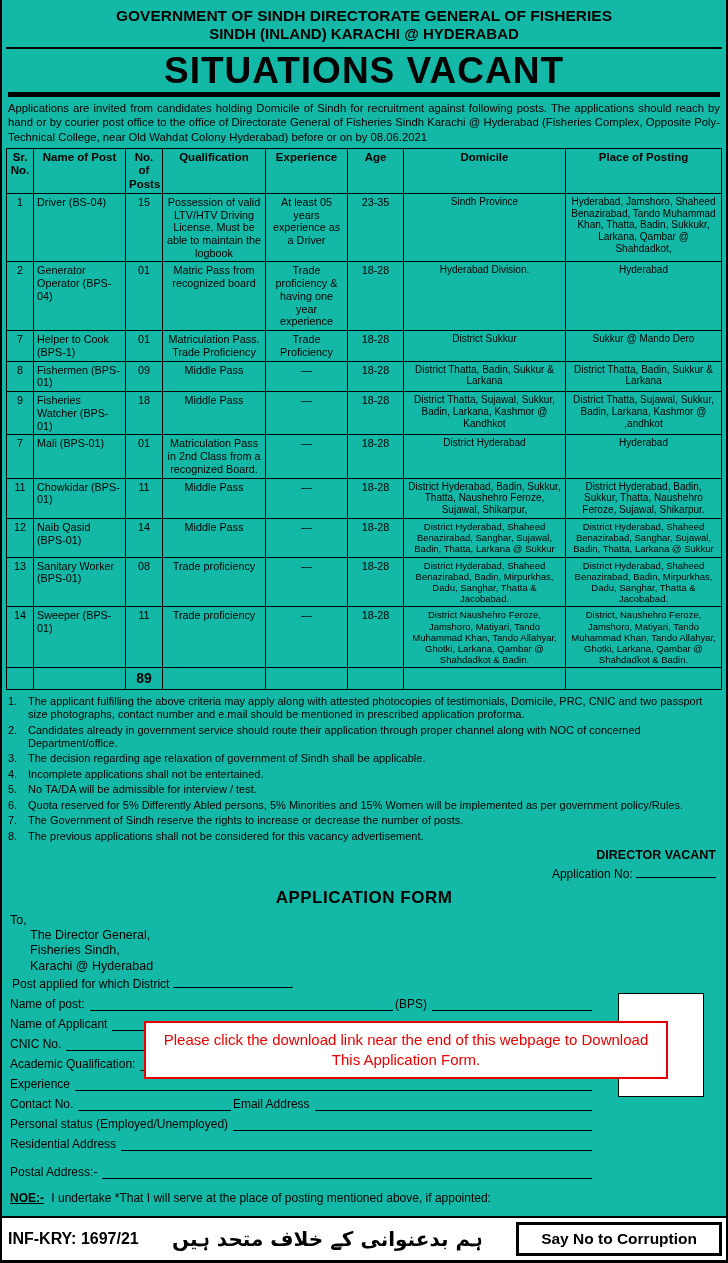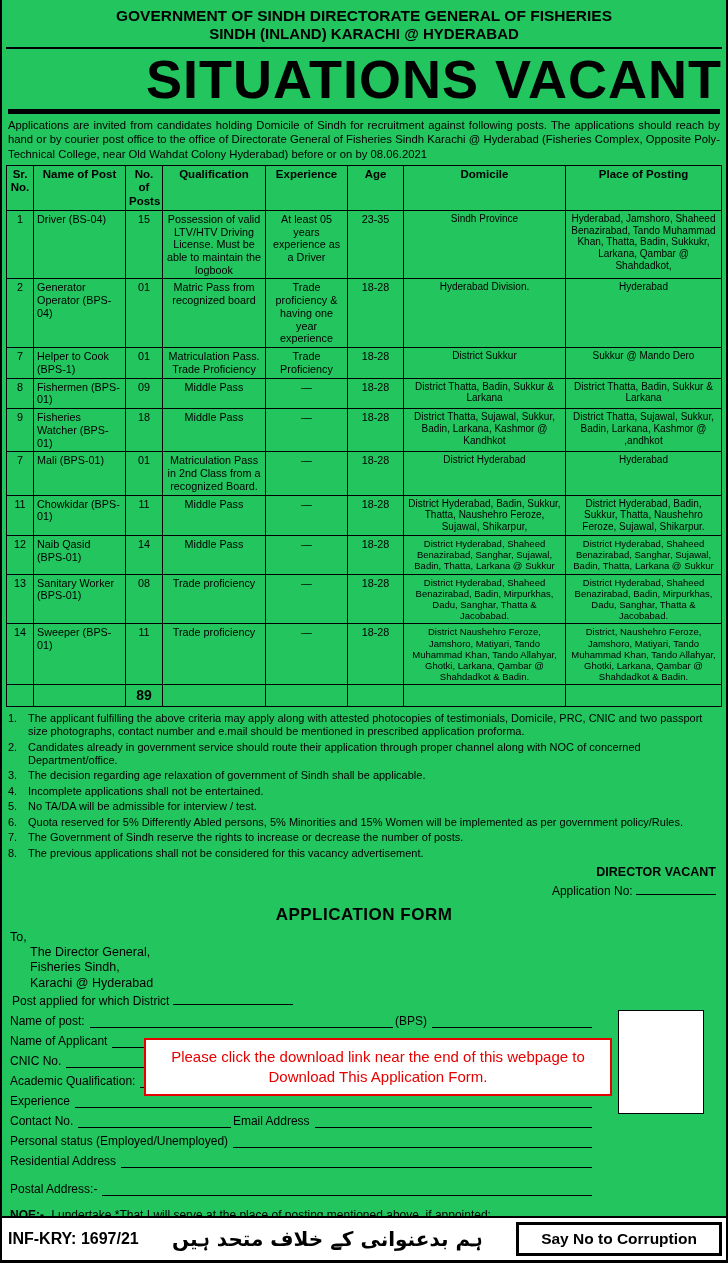--- a/index.html
+++ b/index.html
@@ -1,26 +1,26 @@
 <!DOCTYPE html>
 <html><head>
 <meta charset="utf-8">
 <style>
   * { margin:0; padding:0; box-sizing:border-box; }
   html, body { background:#fff; }
   body { width:728px; height:1263px; color:#000; font-family:"Liberation Sans", sans-serif; overflow:hidden; }
-  .page { position:relative; width:728px; height:1263px; background:#22c55e;
+  .page { position:relative; width:728px; height:1263px; background:#14b8a6;
           border-left:2px solid #000; border-right:2px solid #000; border-bottom:3px solid #000;
           padding:3px 4px 0; }
 
   
   .dept1 { text-align:center; font-weight:bold; font-size:15.5px; line-height:1.25; padding-top:3px; }
   .dept2 { text-align:center; font-weight:bold; font-size:15px; line-height:1.25; padding-bottom:3px; }
   .rule  { border-top:2px solid #000; }
-  .big-title { text-align:right; font-weight:bold; font-size:54px; letter-spacing:1px; line-height:1;
+  .big-title { text-align:center; font-weight:bold; font-size:37px; letter-spacing:1px; line-height:1;
                padding:3px 0 2px; white-space:nowrap; }
   .thick-rule { border-top:5px solid #000; margin:1px 2px 3px; }
 
   .intro { font-size:11.3px; line-height:1.27; text-align:justify; padding:1px 2px 4px; }
 
   
   table.vacancy { width:100%; border-collapse:collapse; table-layout:fixed; }
   .vacancy th, .vacancy td { border:1px solid #000; padding:2px 3px; vertical-align:top; }
   .vacancy th { font-size:11.5px; line-height:1.15; text-align:center; font-weight:bold; }
   .vacancy td { font-size:10.8px; line-height:1.18; text-align:center; word-wrap:break-word; }
@@ -47,21 +47,21 @@
   .post-applied { text-align:left; font-size:12px; padding:3px 6px 0; }
 
   .form-area { position:relative; padding:0 128px 0 4px; }
   .frow { display:flex; align-items:flex-end; font-size:12px; margin-top:6px; white-space:nowrap; }
   .frow .lbl { padding-right:3px; }
   .frow .fl { flex:1; border-bottom:1px solid #000; height:12px; margin:0 2px; }
   .frow .fl.half { flex:.55; }
   .frow .fl.short { flex:0 0 160px; }
   .frow.postal { margin-top:14px; }
   .photo-box { position:absolute; top:-4px; right:18px; width:86px; height:104px; border:1px solid #000; background:#fff; }
-  .notice { position:absolute; top:24px; left:138px; width:468px; z-index:5;
+  .notice { position:absolute; top:24px; left:138px; width:524px; z-index:5;
             border:2.5px solid #e60000; background:#fff; color:#e60000;
             text-align:center; font-size:15px; line-height:1.35; padding:7px 4px; }
 
   .noe { font-size:12px; padding:12px 4px 0; }
   .noe .noe-label { font-weight:bold; text-decoration:underline; padding-right:4px; }
 
   .dated-row { display:flex; justify-content:space-between; align-items:flex-end; padding:10px 6px 0 4px; font-size:12px; }
   .sig { text-align:center; }
   .sig .line { display:block; margin:0 auto 2px; }
   .sig-label { font-size:11.5px; }

